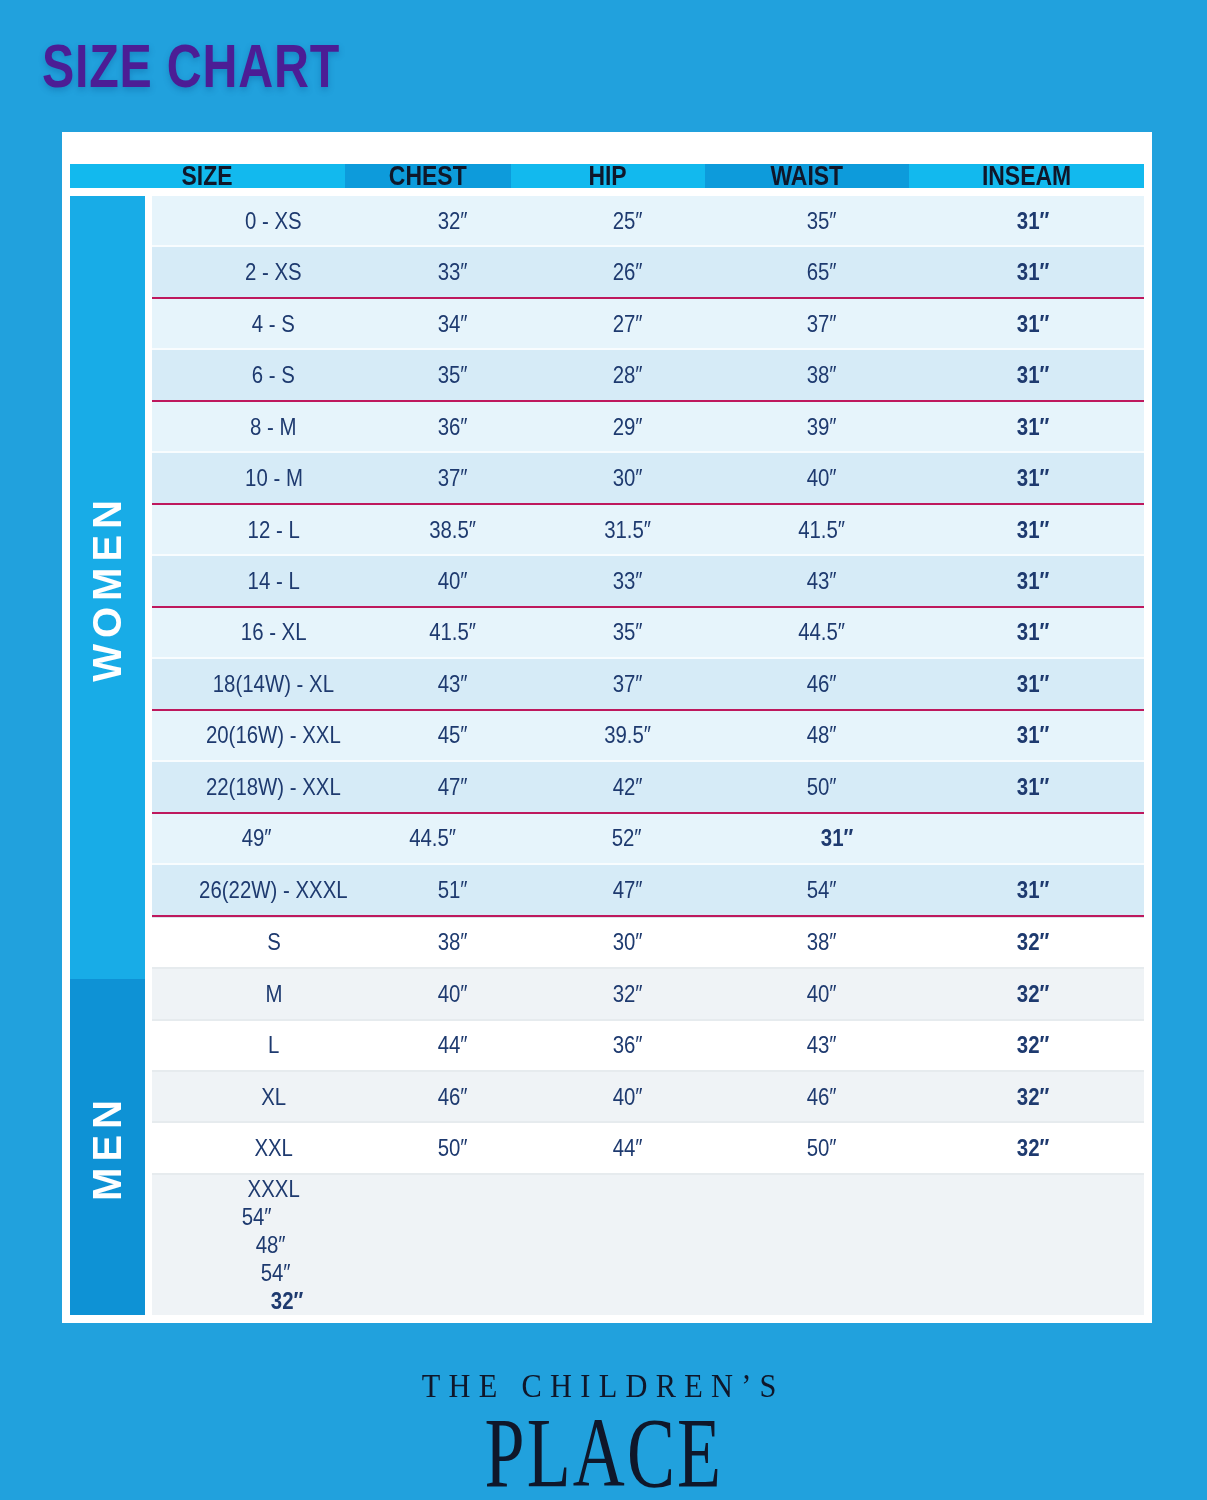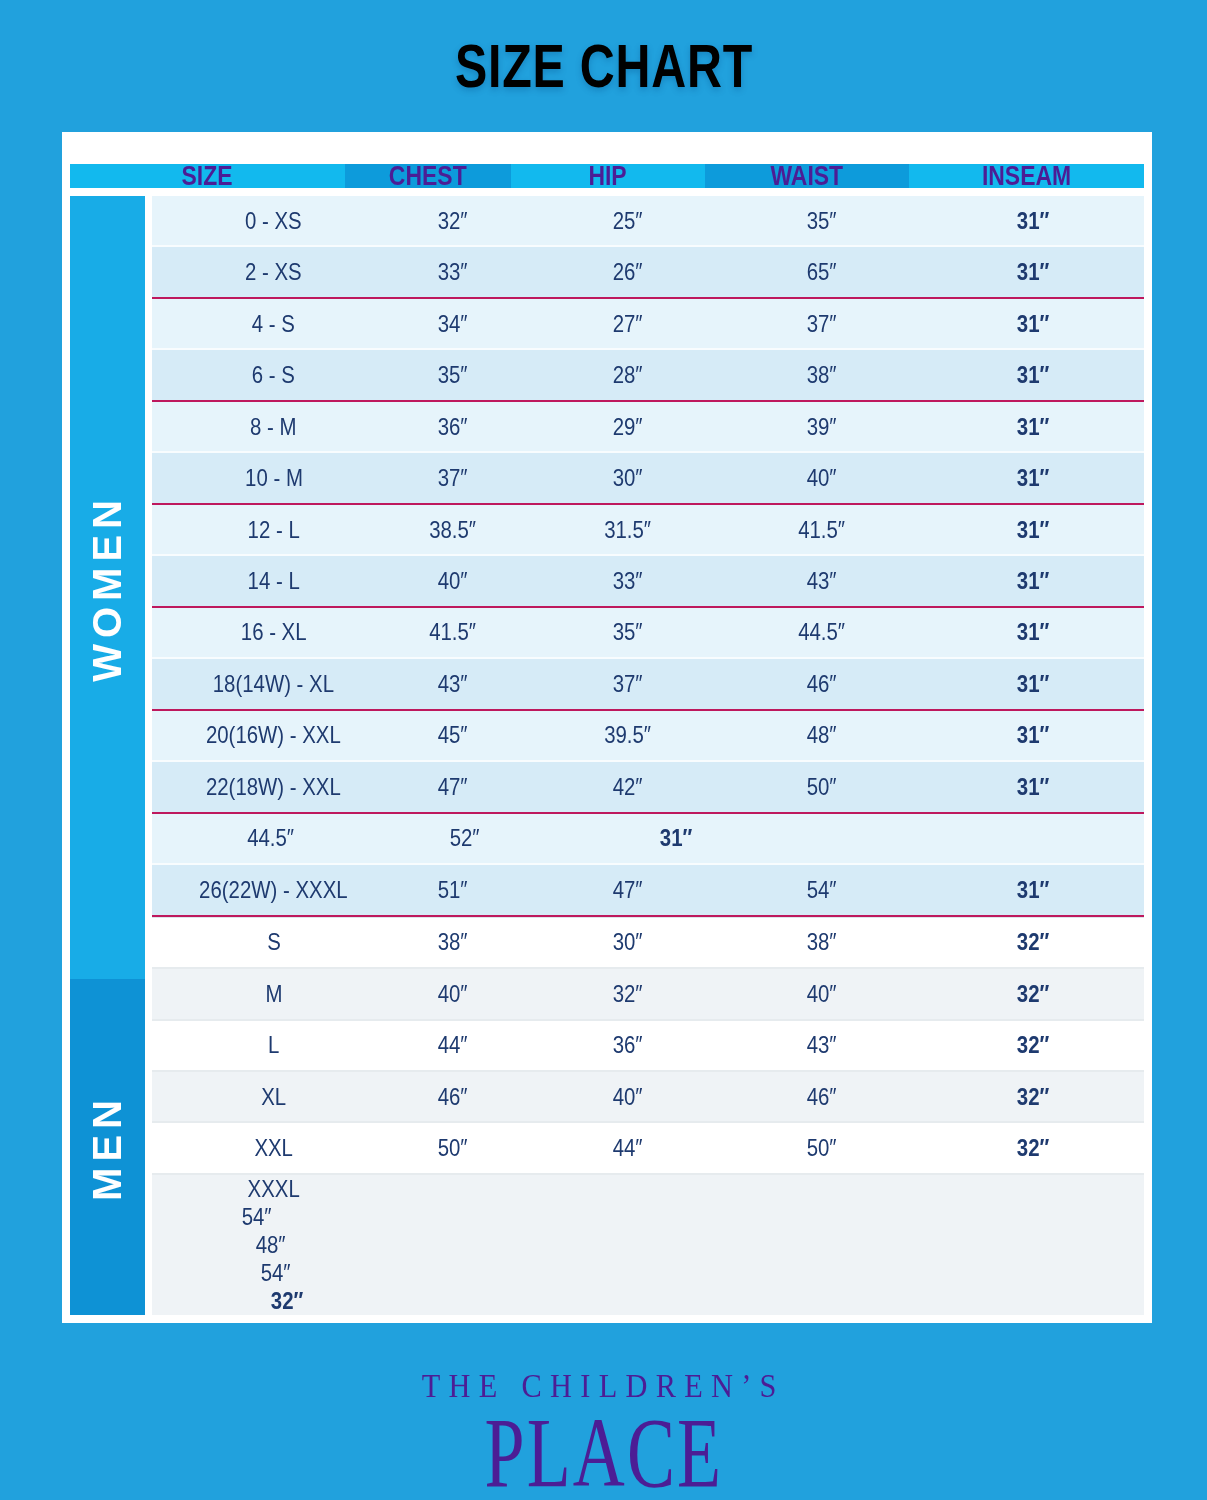--- a/index.html
+++ b/index.html
@@ -8,21 +8,21 @@
     font-family: "Liberation Sans", "DejaVu Sans", sans-serif;
     background: var(--background, #21A1DD);
     position: relative;
     overflow: hidden;
   }
   .page { position: absolute; inset: 0; }
 
   
   .title {
     position: absolute; top: 30px; left: 0; width: 100%;
-    text-align: center; color: #000000;
+    color: #4c1d95;
   }
   .title-text {
     display: inline-block;
     font-size: 62px; font-weight: bold; letter-spacing: 1px;
     transform: scaleX(0.78); transform-origin: center;
     text-shadow: 0 3px 7px rgba(0, 70, 130, 0.30);
     white-space: nowrap;
   }
 
   
@@ -30,21 +30,21 @@
     position: absolute; left: 62px; top: 132px;
     width: 1090px; height: 1191px;
     background: #fff; padding: 8px;
     display: flex; flex-direction: column;
   }
 
   
   .header-row { display: flex; height: 48px; flex: none; }
   .header-cell {
     display: flex; align-items: center; justify-content: center;
-    color: #4c1d95; font-weight: bold; font-size: 27px; margin-top: 24px;
+    color: #0f172a; font-weight: bold; font-size: 27px; margin-top: 24px;
   }
   .header-cell:nth-child(1) { width: 25.60%; background: var(--header_light); }
   .header-cell:nth-child(2) { width: 15.45%; background: var(--header_dark); }
   .header-cell:nth-child(3) { width: 18.06%; background: var(--header_light); }
   .header-cell:nth-child(4) { width: 19.00%; background: var(--header_dark); }
   .header-cell:nth-child(5) { width: 21.89%; background: var(--header_light); }
 
   .condense-sm { display: inline-block; transform: scaleX(0.85); transform-origin: center; white-space: nowrap; }
 
   
@@ -75,21 +75,21 @@
   }
   .cell.c0 { width: 20.16%; }
   .cell.c1 { width: 16.73%; }
   .cell.c2 { width: 19.56%; }
   .cell.c3 { width: 20.56%; }
   .cell.c4 { width: 22.99%; font-weight: bold; }
 
   
   .footer {
     position: absolute; left: 0; top: 1368px; width: 100%;
-    text-align: center; color: #4c1d95;
+    text-align: center; color: #0f172a;
     font-family: "Liberation Serif", "DejaVu Serif", serif;
   }
   .brand-top {
     font-size: 33px; letter-spacing: 9px;
     display: inline-block; transform: scaleX(0.92); transform-origin: center;
     white-space: nowrap;
   }
   .brand-bottom { margin-top: 2px; }
   .brand-bottom span {
     display: inline-block;
@@ -335,20 +335,23 @@
               <span class="condense-sm">42″</span>
             </div>
             <div class="cell c3">
               <span class="condense-sm">50″</span>
             </div>
             <div class="cell c4">
               <span class="condense-sm">31″</span>
             </div>
           </div>
           <div class="row women even">
+            <div class="cell c1">
+              <span class="condense-sm">49″</span>
+            </div>
             <div class="cell c2">
               <span class="condense-sm">44.5″</span>
             </div>
             <div class="cell c3">
               <span class="condense-sm">52″</span>
             </div>
             <div class="cell c4">
               <span class="condense-sm">31″</span>
             </div>
           </div>

